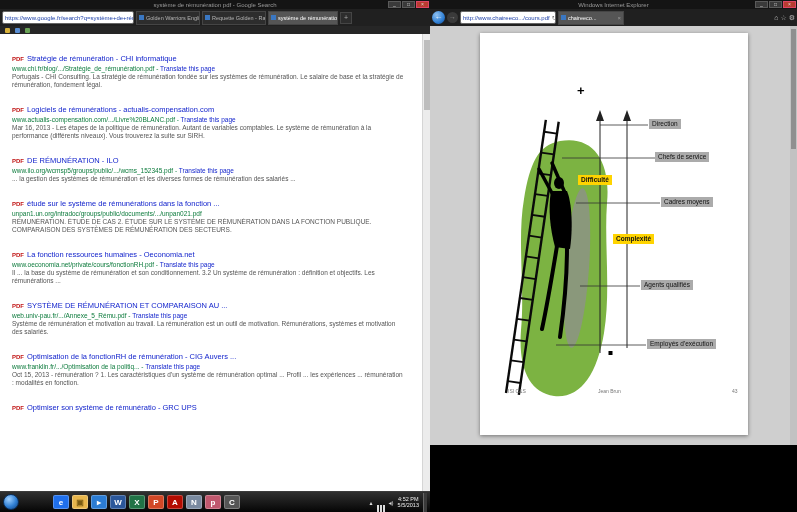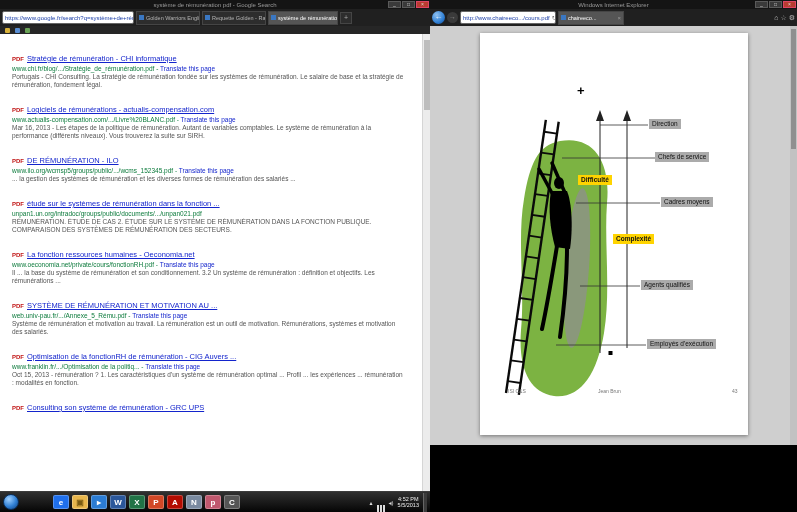--- a/index.html
+++ b/index.html
@@ -30,21 +30,21 @@
   .favdot.star{background:#d9b23a}
   .favdot.site{background:#5a8fd4}
   .favdot.slice{background:#6aa356}
 
   
   .win-left{left:0;top:0;width:430px;height:491px}
   .content-left{position:absolute;top:34px;left:0;right:0;bottom:0;background:#fff;overflow:hidden;padding:20px 16px 0 12px}
   .result{margin-bottom:16px}
   .r-titleline{font-size:7.5px;line-height:9px;white-space:nowrap;overflow:hidden}
   .pdf-tag{color:#c11616;font-size:6px;font-weight:bold;margin-right:3px}
-  .r-title{color:#1324cc;text-decoration:underline;cursor:pointer}
+  .r-title{color:#1324cc;cursor:pointer}
   .r-urlline{font-size:6.5px;line-height:9px;white-space:nowrap;overflow:hidden}
   .r-url{color:#0b7a3b}
   .r-translate{color:#1324cc;cursor:pointer}
   .r-snippet{font-size:6.5px;line-height:8px;color:#545454;max-width:392px;max-height:25px;overflow:hidden}
   .scrollbar-left{position:absolute;right:0;top:34px;width:8px;bottom:0;background:#ececec;border-left:1px solid #d5d5d5}
   .scroll-thumb{position:absolute;top:6px;left:1px;width:6px;height:70px;background:#bdbdbd;cursor:pointer}
 
   
   .taskbar{position:absolute;left:0;bottom:0;width:430px;height:21px;background:linear-gradient(#303030,#050505);border-top:1px solid #3c3c3c;display:flex;align-items:center}
   .start-orb{width:16px;height:16px;border-radius:50%;margin:0 4px 0 3px;background:radial-gradient(circle at 35% 30%,#9fd0ff,#2f7fd4 55%,#123d77);border:1px solid #0a2f5c;cursor:pointer}
@@ -151,45 +151,45 @@
       <div class="r-snippet">Mar 16, 2013 - Les étapes de la politique de rémunération. Autant de variables comptables. Le système de rémunération à la performance (différents niveaux). Vous trouverez la suite sur SIRH.</div>
     </div>
 
     <div class="result">
       <div class="r-titleline"><span class="pdf-tag">PDF</span><a class="r-title">DE RÉMUNÉRATION - ILO</a></div>
       <div class="r-urlline"><span class="r-url">www.ilo.org/wcmsp5/groups/public/.../wcms_152345.pdf - </span><a class="r-translate">Translate this page</a></div>
       <div class="r-snippet">... la gestion des systèmes de rémunération et les diverses formes de rémunération des salariés ...</div>
     </div>
 
     <div class="result">
-      <div class="r-titleline"><span class="pdf-tag">PDF</span><a class="r-title">étude sur le systèmes de rémunération dans la fonction ...</a></div>
+      <div class="r-titleline"><span class="pdf-tag">PDF</span><a class="r-title">étude sur le système de rémunérations dans la fonction ...</a></div>
       <div class="r-urlline"><span class="r-url">unpan1.un.org/intradoc/groups/public/documents/.../unpan021.pdf</span><a class="r-translate"></a></div>
       <div class="r-snippet">RÉMUNÉRATION. ÉTUDE DE CAS 2. ÉTUDE SUR LE SYSTÈME DE RÉMUNÉRATION DANS LA FONCTION PUBLIQUE. COMPARAISON DES SYSTÈMES DE RÉMUNÉRATION DES SECTEURS.</div>
     </div>
 
     <div class="result">
       <div class="r-titleline"><span class="pdf-tag">PDF</span><a class="r-title">La fonction ressources humaines - Oeconomia.net</a></div>
       <div class="r-urlline"><span class="r-url">www.oeconomia.net/private/cours/fonctionRH.pdf - </span><a class="r-translate">Translate this page</a></div>
       <div class="r-snippet">Il ... la base du système de rémunération et son conditionnement. 3.2 Un système de rémunération : définition et objectifs. Les rémunérations ...</div>
     </div>
 
     <div class="result">
-      <div class="r-titleline"><span class="pdf-tag">PDF</span><a class="r-title">SYSTÈME DE RÉMUNÉRATION ET MOTIVATION AU ...</a></div>
+      <div class="r-titleline"><span class="pdf-tag">PDF</span><a class="r-title">SYSTÈME DE RÉMUNÉRATION ET COMPARAISON AU ...</a></div>
       <div class="r-urlline"><span class="r-url">web.univ-pau.fr/.../Annexe_5_Rému.pdf - </span><a class="r-translate">Translate this page</a></div>
       <div class="r-snippet">Système de rémunération et motivation au travail. La rémunération est un outil de motivation. Rémunérations, systèmes et motivation des salariés.</div>
     </div>
 
     <div class="result">
       <div class="r-titleline"><span class="pdf-tag">PDF</span><a class="r-title">Optimisation de la fonctionRH de rémunération - CIG Auvers ...</a></div>
       <div class="r-urlline"><span class="r-url">www.franklin.fr/.../Optimisation de la politiq... - </span><a class="r-translate">Translate this page</a></div>
       <div class="r-snippet">Oct 15, 2013 - rémunération ? 1. Les caractéristiques d'un système de rémunération optimal ... Profil ... les expériences ... rémunération : modalités en fonction.</div>
     </div>
 
     <div class="result">
-      <div class="r-titleline"><span class="pdf-tag">PDF</span><a class="r-title">Consulting son système de rémunération - GRC UPS</a></div>
+      <div class="r-titleline"><span class="pdf-tag">PDF</span><a class="r-title">Optimiser son système de rémunératio - GRC UPS</a></div>
     </div>
 
   </div>
   <div class="scrollbar-left">
     <div class="scroll-thumb"></div>
   </div>
 </div>
 
 <div class="taskbar">
   <div class="start-orb"></div>

